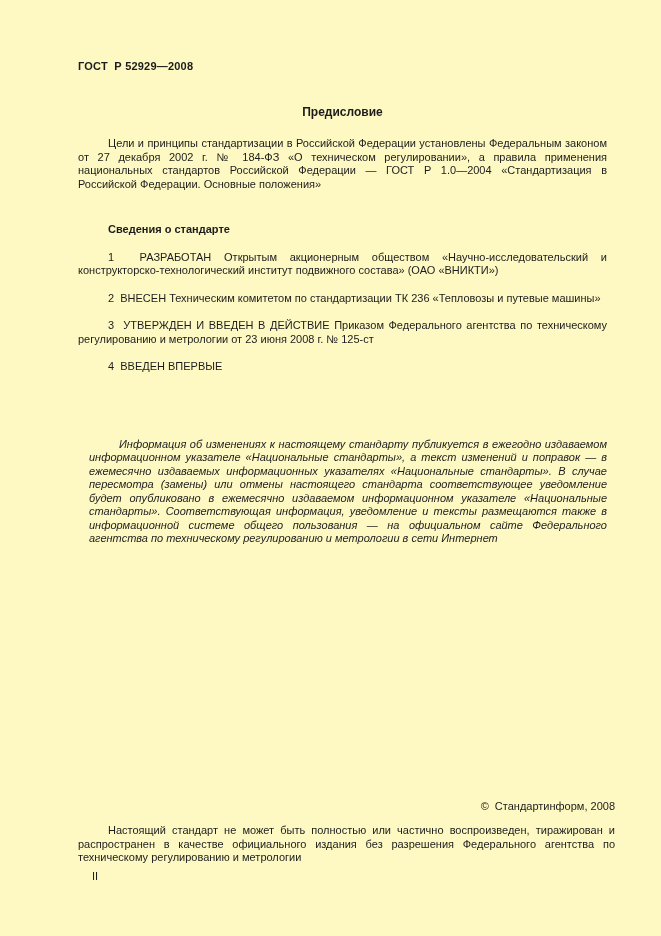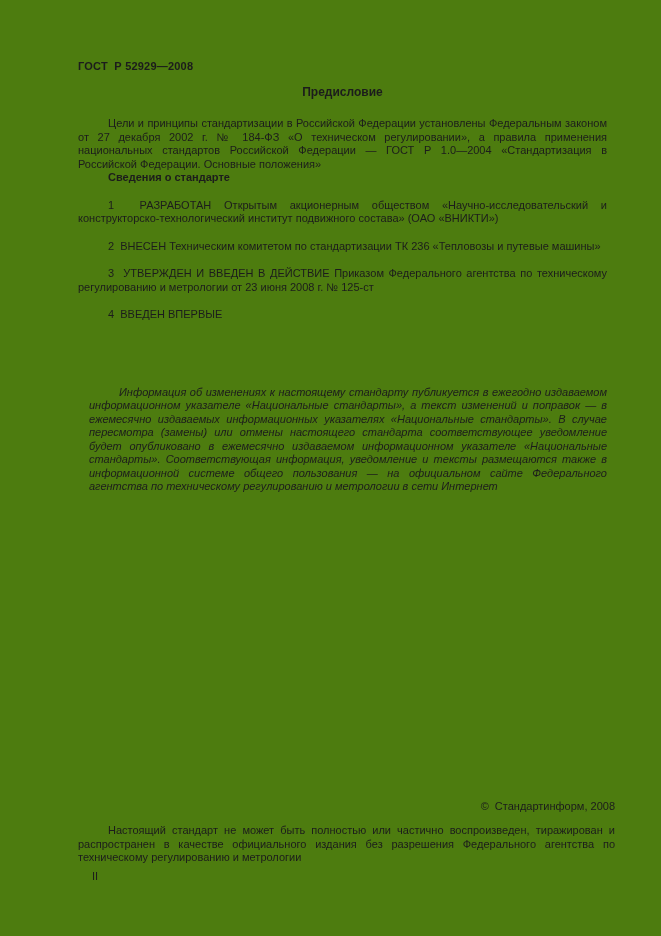--- a/index.html
+++ b/index.html
@@ -5,48 +5,48 @@
     html, body {
       margin: 0;
       padding: 0;
       background: #ffffff;
     }
     .page {
       position: relative;
       width: 661px;
       height: 936px;
       margin: 0 auto;
-      background: #4d7c0f;
+      background: #fef9c3;
       box-sizing: border-box;
       padding: 60px 54px 0 78px;
       font-family: "Liberation Sans", sans-serif;
       font-size: 11px;
       line-height: 13.5px;
       color: #1c1c1c;
     }
     .doc-number {
       font-weight: bold;
       font-size: 11px;
       letter-spacing: 0.2px;
     }
     .page-title {
-      margin-top: 12px;
+      margin-top: 32px;
       text-align: center;
       font-weight: bold;
       font-size: 12px;
     }
     .para {
       margin-top: 18px;
       text-align: justify;
     }
     .first-indent {
       text-indent: 30px;
     }
     .section-heading {
-      margin-top: 0;
+      margin-top: 32px;
       font-weight: bold;
       text-indent: 30px;
     }
     .item {
       margin-top: 14px;
       text-align: justify;
       text-indent: 30px;
     }
     .info-para {
       margin-top: 64px;

